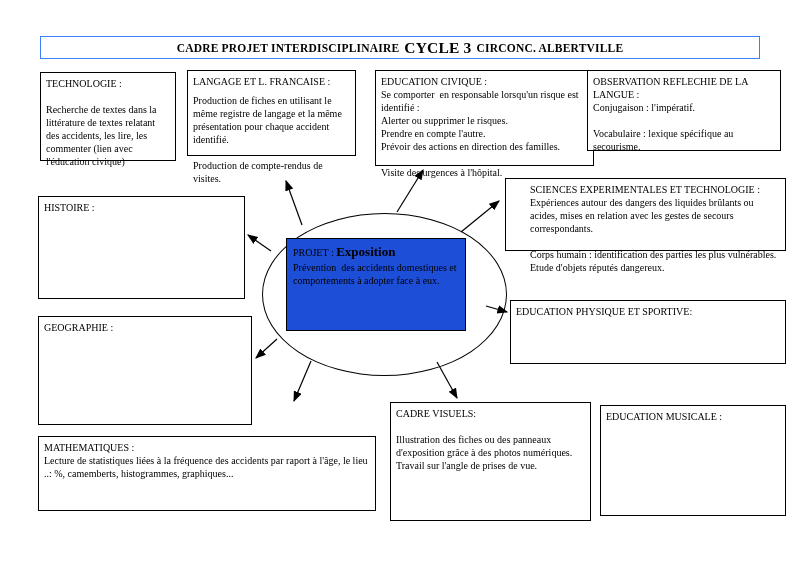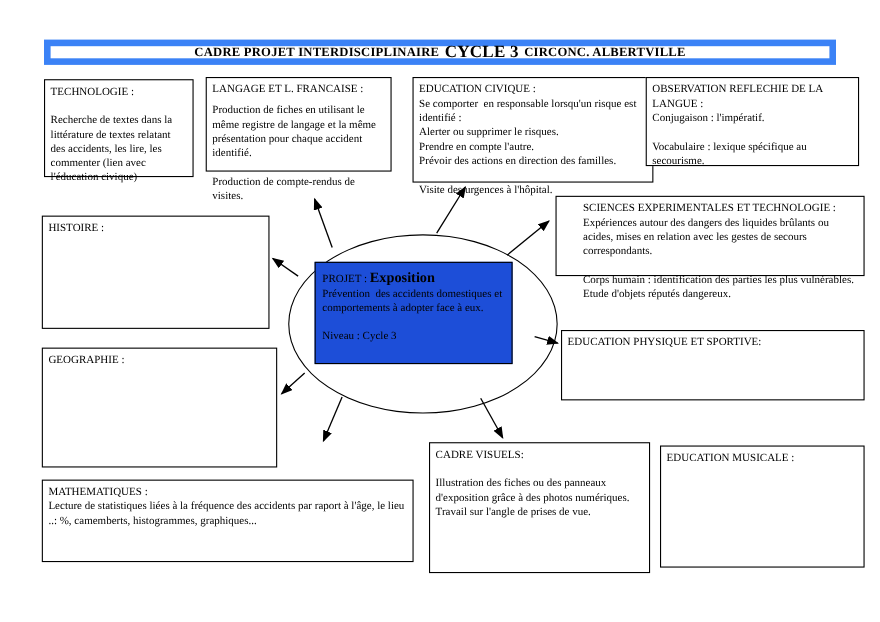--- a/index.html
+++ b/index.html
@@ -3,21 +3,21 @@
 <meta charset="utf-8">
 <style>
   html,body{margin:0;padding:0;}
   body{
     width:800px;height:565px;position:relative;background:#ffffff;
     font-family:"Liberation Serif","DejaVu Serif",serif;color:#000;
     overflow:hidden;
   }
   .titlebar{
     position:absolute;left:40px;top:36px;width:720px;height:23px;
-    border:6px solid #3b82f6;box-sizing:border-box;
+    border:1px solid #3b82f6;box-sizing:border-box;
     display:flex;align-items:center;justify-content:center;
     font-weight:bold;font-size:11.5px;letter-spacing:.2px;white-space:nowrap;
   }
   .titlebar .cycle{font-size:15.5px;margin:0 5px;}
   .box{
     position:absolute;border:1px solid #000;background:#fff;
     box-sizing:border-box;padding:4px 5px;font-size:10px;line-height:1.3;
   }
   .box-title{white-space:pre-wrap;}
   .box-body{white-space:pre-wrap;}
@@ -117,21 +117,20 @@
 </div>
 
 <div class="ellipse"></div>
 
 <div class="project-box">
   <div class="project-line">
     <span>PROJET : </span><span class="project-name">Exposition</span>
   </div>
   <div class="project-desc">Prévention  des accidents domestiques et
 comportements à adopter face à eux.</div>
-  <div class="project-level">Niveau : Cycle 3</div>
 </div>
 
 <svg class="arrows" width="800" height="565" viewBox="0 0 800 565">
   <defs>
     <marker id="ah" markerWidth="10" markerHeight="8" refX="8" refY="3.5" orient="auto">
       <path d="M0,0 L9,3.5 L0,7 z" fill="#000"></path>
     </marker>
   </defs>
   <line x1="302" y1="225" x2="286" y2="181" marker-end="url(#ah)"></line>
   <line x1="397" y1="212" x2="423" y2="170" marker-end="url(#ah)"></line>

